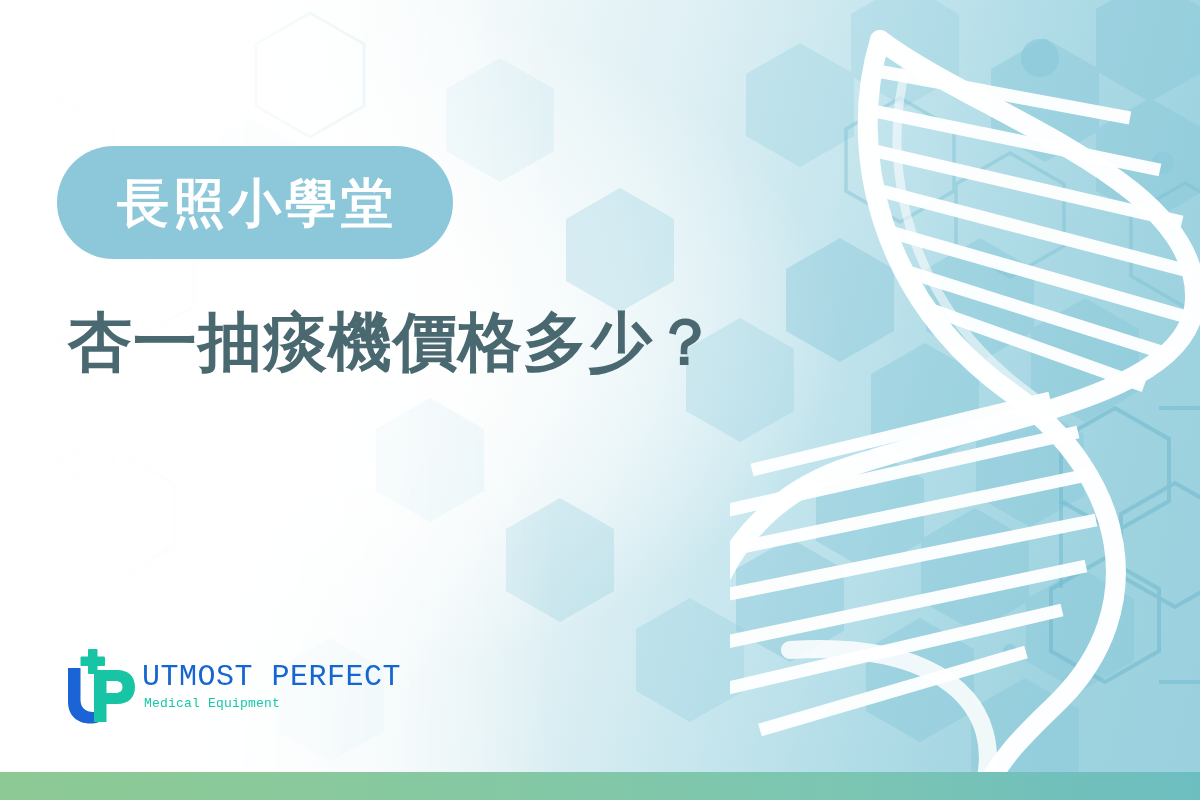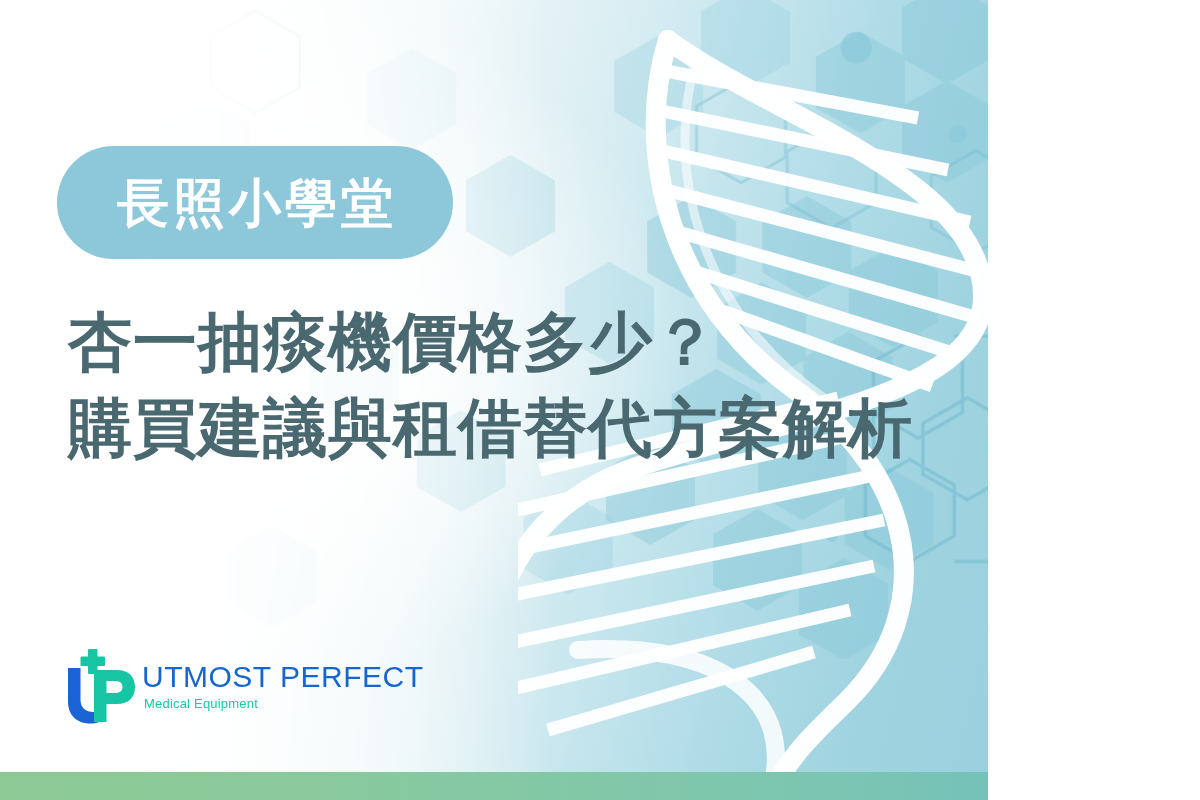--- a/index.html
+++ b/index.html
@@ -6,21 +6,21 @@
     margin: 0;
     padding: 0;
     background: #ffffff;
   }
   body {
     font-family: "Liberation Sans", "DejaVu Sans", sans-serif;
   }
 
   #banner {
     position: relative;
-    width: 988px;
+    width: 1200px;
     height: 800px;
     overflow: hidden;
     background: #ffffff;
   }
 
   
   .bg-base {
     position: absolute;
     inset: 0;
     background:
@@ -106,20 +106,21 @@
   .logo-mark {
     width: 74px;
     height: 76px;
     flex: 0 0 auto;
   }
   .logo-text {
     margin-left: 6px;
     display: flex;
     flex-direction: column;
     justify-content: flex-start;
+    font-family: Liberation Mono, monospace;
   }
   .logo-title {
     color: #1566d0;
     font-size: 30px;
     font-weight: 400;
     letter-spacing: 0.5px;
     line-height: 1.08;
   }
   .logo-sub {
     color: #16c8a6;
@@ -264,21 +265,20 @@
   </svg>
 
   <div class="bg-fade-left"></div>
 
   <div class="badge">
     <span class="badge-label">長照小學堂</span>
   </div>
 
   <div class="headline">
     <div class="headline-line">杏一抽痰機價格多少？</div>
-    <div class="headline-line">購買建議與租借替代方案解析</div>
   </div>
 
   <div class="logo">
     <svg class="logo-mark" viewBox="0 0 74 76">
 
       <g fill="#17c5a5">
         <rect x="26" y="1" width="9.5" height="25" rx="1.2"></rect>
         <rect x="18.5" y="8.6" width="24.5" height="9.5" rx="1.2"></rect>
       </g>
 

